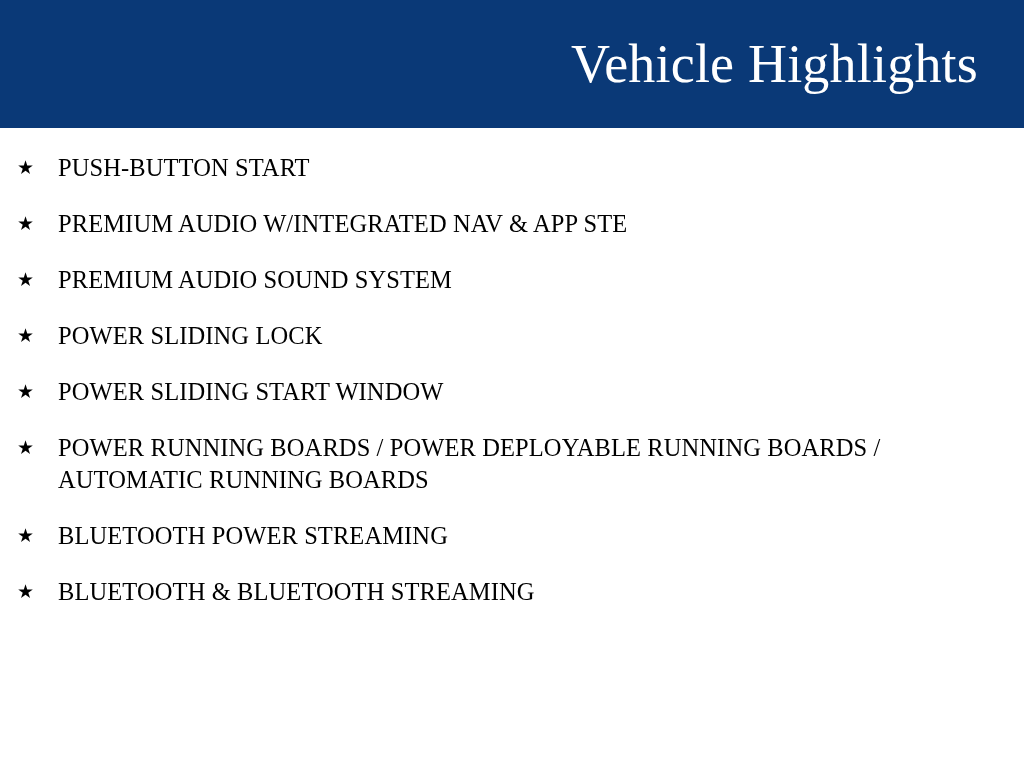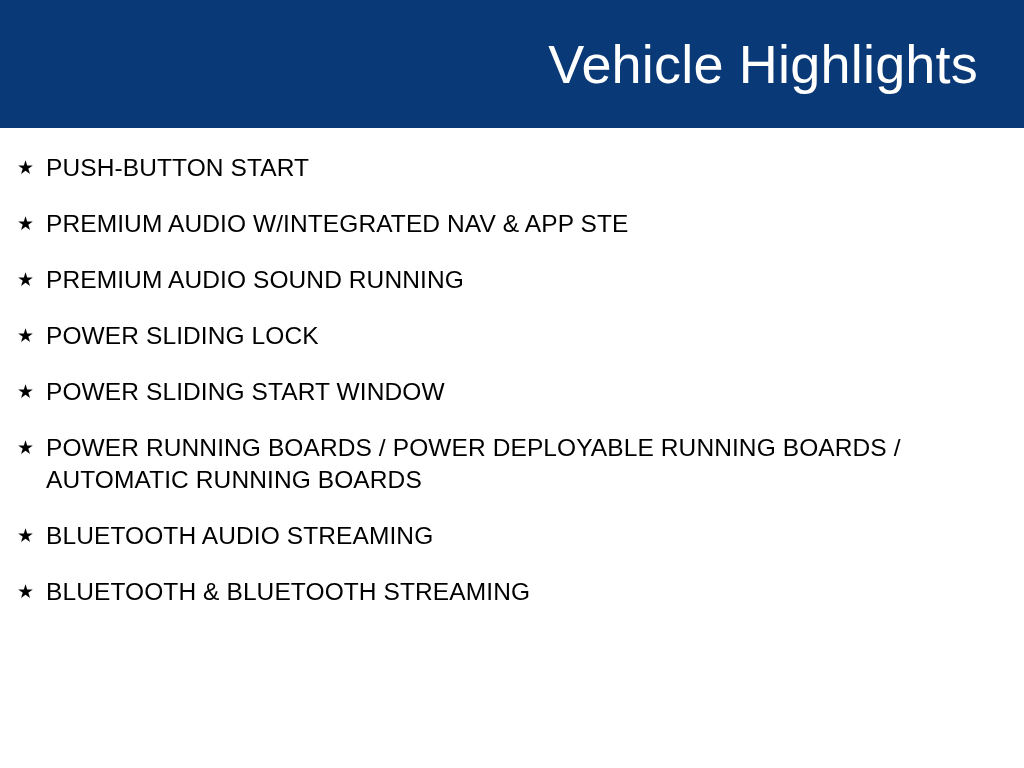--- a/index.html
+++ b/index.html
@@ -12,20 +12,21 @@
     background: #ffffff;
     font-family: "Liberation Sans", sans-serif;
     overflow: hidden;
   }
   .slide {
     position: relative;
     width: 964px;
     height: 768px;
     background: #ffffff;
     box-sizing: border-box;
+    font-family: Liberation Serif, serif;
   }
   .header-band {
     position: absolute;
     left: 0;
     top: 0;
     width: 1024px;
     height: 128px;
     background: #0a3977;
     display: flex;
     align-items: center;
@@ -64,20 +65,21 @@
     padding-left: 3px;
     box-sizing: border-box;
   }
   .bullet-text {
     flex: 1 1 auto;
     font-size: 24.5px;
     line-height: 32px;
     color: #000000;
     letter-spacing: 0.1px;
     padding-right: 60px;
+    margin-left: 12px;
   }
 </style>
 </head>
 <body>
 
 <div class="slide">
 
   <div class="header-band">
     <div class="slide-title">Vehicle Highlights</div>
   </div>
@@ -89,41 +91,41 @@
       <span class="bullet-text">PUSH-BUTTON START</span>
     </div>
 
     <div class="bullet-item">
       <span class="bullet-marker">★</span>
       <span class="bullet-text">PREMIUM AUDIO W/INTEGRATED NAV &amp; APP STE</span>
     </div>
 
     <div class="bullet-item">
       <span class="bullet-marker">★</span>
-      <span class="bullet-text">PREMIUM AUDIO SOUND RUNNING</span>
+      <span class="bullet-text">PREMIUM AUDIO SOUND SYSTEM</span>
     </div>
 
     <div class="bullet-item">
       <span class="bullet-marker">★</span>
       <span class="bullet-text">POWER SLIDING LOCK</span>
     </div>
 
     <div class="bullet-item">
       <span class="bullet-marker">★</span>
       <span class="bullet-text">POWER SLIDING START WINDOW</span>
     </div>
 
     <div class="bullet-item">
       <span class="bullet-marker">★</span>
       <span class="bullet-text">POWER RUNNING BOARDS / POWER DEPLOYABLE RUNNING BOARDS / AUTOMATIC RUNNING BOARDS</span>
     </div>
 
     <div class="bullet-item">
       <span class="bullet-marker">★</span>
-      <span class="bullet-text">BLUETOOTH AUDIO STREAMING</span>
+      <span class="bullet-text">BLUETOOTH POWER STREAMING</span>
     </div>
 
     <div class="bullet-item">
       <span class="bullet-marker">★</span>
       <span class="bullet-text">BLUETOOTH &amp; BLUETOOTH STREAMING</span>
     </div>
 
   </div>
 </div>
 

